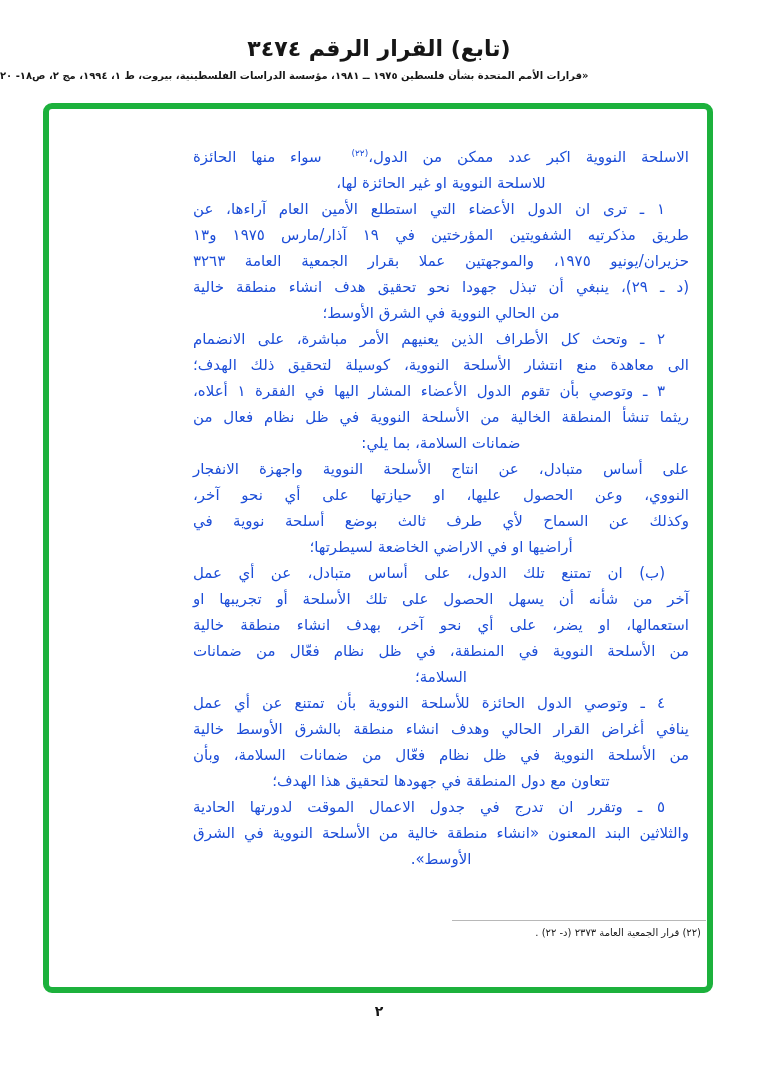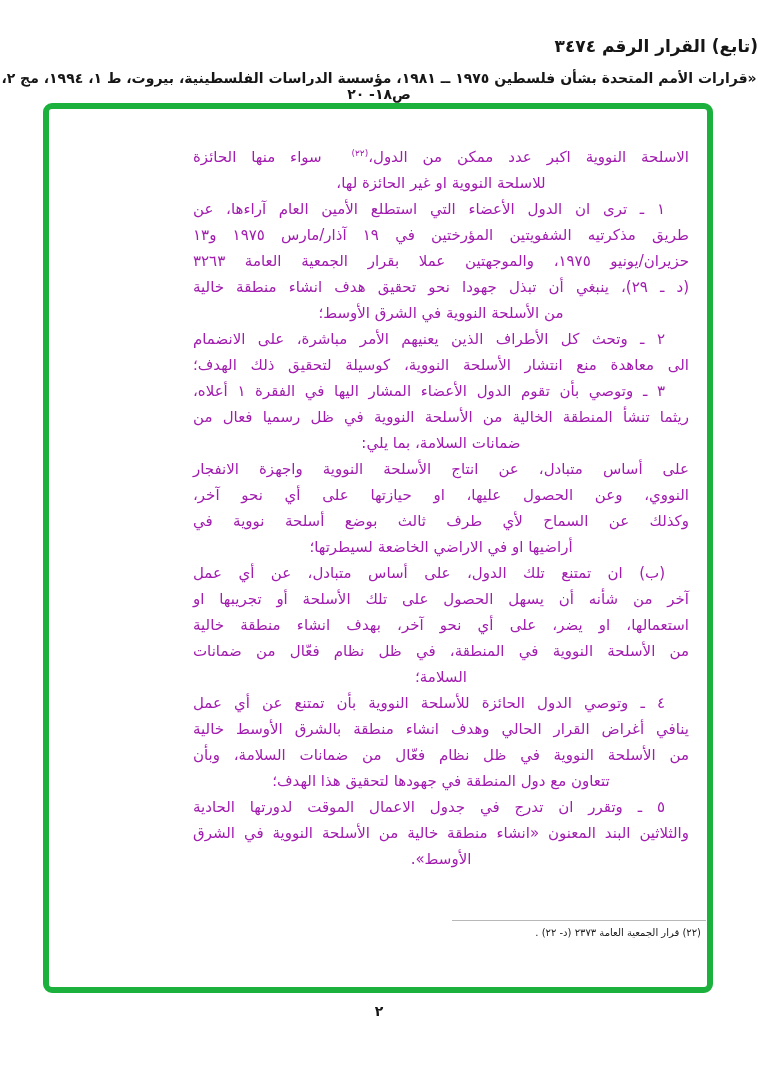--- a/index.html
+++ b/index.html
@@ -1,25 +1,25 @@
 <!DOCTYPE html>
 <html lang="ar"><head>
 <meta charset="utf-8">
 <style>
   html,body{margin:0;padding:0;background:#ffffff;}
   .page{position:relative;width:758px;height:1078px;background:#ffffff;overflow:hidden;
         font-family:"DejaVu Sans",sans-serif;color:#161616;}
-  .hdr-title{position:absolute;top:36px;left:0;right:0;text-align:right;
-             font-size:17px;font-weight:bold;direction:rtl;letter-spacing:0px;}
-  .hdr-src{position:absolute;top:70px;left:0;right:0;text-align:center;
-           font-size:14px;font-weight:bold;direction:rtl;}
+  .hdr-title{position:absolute;top:36px;left:0;right:0;text-align:center;
+             font-size:22px;font-weight:bold;direction:rtl;letter-spacing:0px;}
+  .hdr-src{position:absolute;top:70px;left:0;right:0;text-align:left;
+           font-size:10px;font-weight:bold;direction:rtl;}
   .frame{position:absolute;left:43px;top:103px;width:670px;height:890px;
          box-sizing:border-box;border:6px solid #1cb13c;border-radius:9px;background:transparent;}
   .textcol{position:absolute;top:140px;left:193px;width:496px;direction:rtl;
-           font-size:15px;line-height:26px;color:#a21caf;}
+           font-size:15px;line-height:26px;color:#1d4ed8;}
   .line{white-space:normal;}
   .line.justify{text-align:justify;text-align-last:justify;}
   .line.center{text-align:center;text-align-last:center;}
   .line.indent{padding-right:24px;}
   .b{font-weight:normal;}
   .sup{font-size:9px;vertical-align:6px;letter-spacing:-0.5px;}
   .fn-rule{position:absolute;top:920px;left:452px;width:254px;height:1px;background:#b8b8b8;}
   .footnote{position:absolute;top:927px;right:57px;direction:rtl;text-align:right;
             font-size:10px;font-weight:normal;color:#1b1b1b;}
   .pagenum{position:absolute;top:1003px;left:0;right:0;text-align:center;
@@ -32,25 +32,25 @@
   <div class="hdr-title">(تابع) القرار الرقم ٣٤٧٤</div>
   <div class="hdr-src">«قرارات الأمم المتحدة بشأن فلسطين ١٩٧٥ ــ ١٩٨١، مؤسسة الدراسات الفلسطينية، بيروت، ط ١، ١٩٩٤، مج ٢، ص١٨- ٢٠</div>
   <div class="frame" style="border-color: rgb(28, 177, 60);"></div>
   <div class="textcol" id="textcol">
       <div class="line justify"><span>الاسلحة النووية اكبر عدد ممكن من الدول،</span><span class="sup">(٢٢)</span><span>&nbsp; سواء منها الحائزة</span></div>
       <div class="line center"><span>للاسلحة النووية او غير الحائزة لها،</span></div>
       <div class="line justify indent"><span>١ ـ </span><span class="b">ترى</span><span> ان الدول الأعضاء التي استطلع الأمين العام آراءها، عن</span></div>
       <div class="line justify"><span>طريق مذكرتيه الشفويتين المؤرختين في ١٩ آذار/مارس ١٩٧٥ و١٣</span></div>
       <div class="line justify"><span>حزيران/يونيو ١٩٧٥، والموجهتين عملا بقرار الجمعية العامة ٣٢٦٣</span></div>
       <div class="line justify"><span>(د ـ ٢٩)، ينبغي أن تبذل جهودا نحو تحقيق هدف انشاء منطقة خالية</span></div>
-      <div class="line center"><span>من الأسلحة النووية في الشرق الأوسط؛</span></div>
+      <div class="line center"><span>من الحالي النووية في الشرق الأوسط؛</span></div>
       <div class="line justify indent"><span>٢ ـ </span><span class="b">وتحث</span><span> كل الأطراف الذين يعنيهم الأمر مباشرة، على الانضمام</span></div>
       <div class="line justify"><span>الى معاهدة منع انتشار الأسلحة النووية، كوسيلة لتحقيق ذلك الهدف؛</span></div>
       <div class="line justify indent"><span>٣ ـ </span><span class="b">وتوصي</span><span> بأن تقوم الدول الأعضاء المشار اليها في الفقرة ١ أعلاه،</span></div>
-      <div class="line justify"><span>ريثما تنشأ المنطقة الخالية من الأسلحة النووية في ظل رسميا فعال من</span></div>
+      <div class="line justify"><span>ريثما تنشأ المنطقة الخالية من الأسلحة النووية في ظل نظام فعال من</span></div>
       <div class="line center"><span>ضمانات السلامة، بما يلي:</span></div>
       <div class="line justify"><span>على أساس متبادل، عن انتاج الأسلحة النووية واجهزة الانفجار</span></div>
       <div class="line justify"><span>النووي، وعن الحصول عليها، او حيازتها على أي نحو آخر،</span></div>
       <div class="line justify"><span>وكذلك عن السماح لأي طرف ثالث بوضع أسلحة نووية في</span></div>
       <div class="line center"><span>أراضيها او في الاراضي الخاضعة لسيطرتها؛</span></div>
       <div class="line justify indent"><span>(ب) ان تمتنع تلك الدول، على أساس متبادل، عن أي عمل</span></div>
       <div class="line justify"><span>آخر من شأنه أن يسهل الحصول على تلك الأسلحة أو تجريبها او</span></div>
       <div class="line justify"><span>استعمالها، او يضر، على أي نحو آخر، بهدف انشاء منطقة خالية</span></div>
       <div class="line justify"><span>من الأسلحة النووية في المنطقة، في ظل نظام فعّال من ضمانات</span></div>
       <div class="line center"><span>السلامة؛</span></div>

